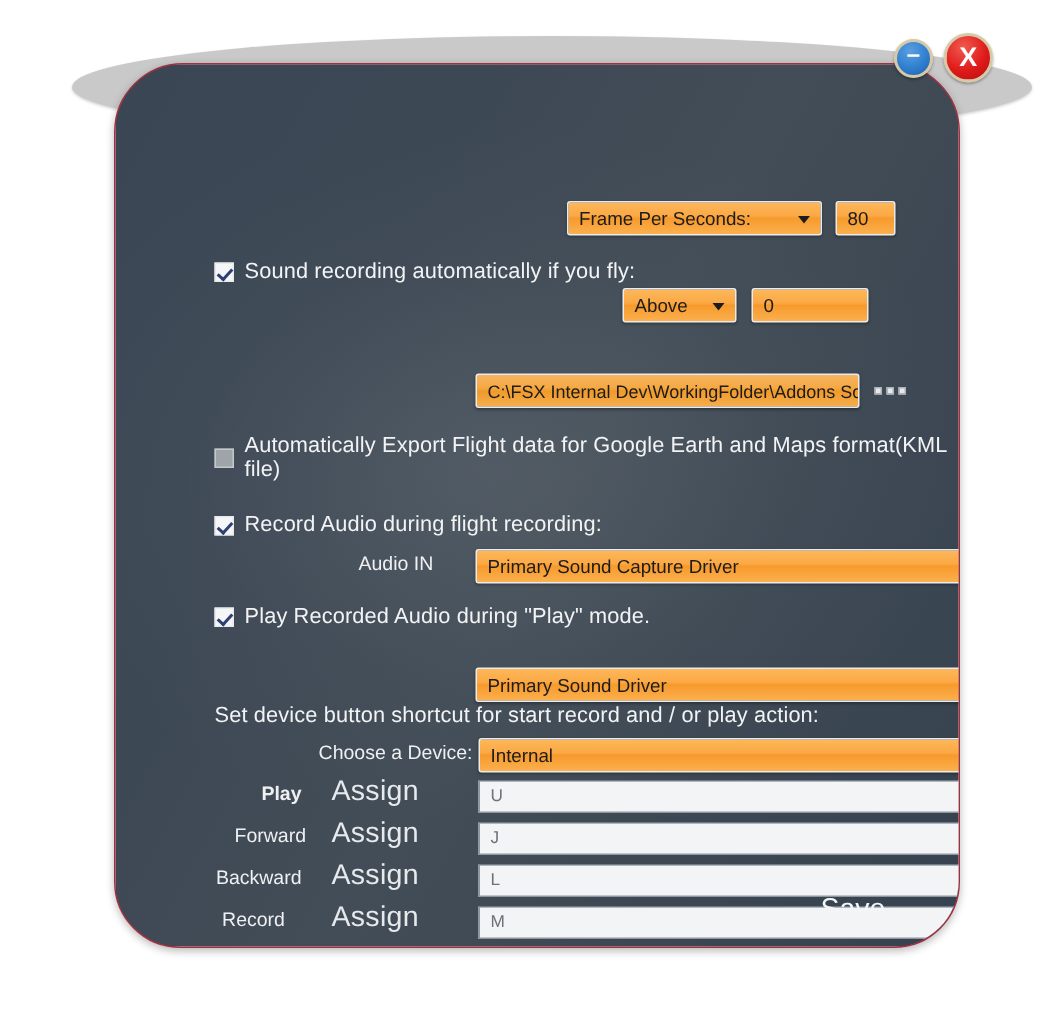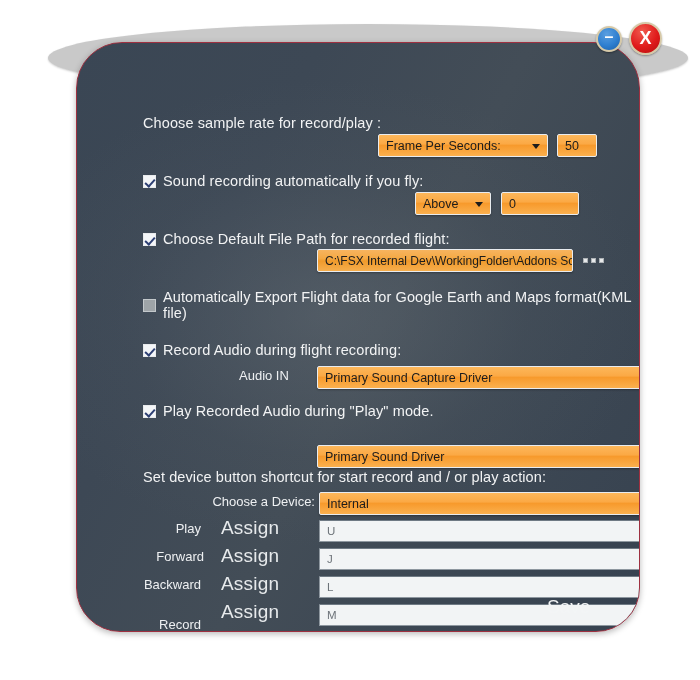--- a/index.html
+++ b/index.html
@@ -225,55 +225,50 @@
   }
 </style>
 </head>
 <body>
 
 <div class="backdrop-ellipse"></div>
 
 <div class="panel">
   <div class="content">
 
-    <div class="row label" style="left:66px; top:72px;">Choose sample rate for record/play :</div>
 
     <div class="row" style="left:301px; top:91px; width:170px;">
       <div class="combo" style="width:176px;align-items:center;">
         <span>Frame Per Seconds:</span>
         <span class="arrow"></span>
       </div>
     </div>
     <div class="row" style="left:480px; top:91px;">
       <div class="ofield" style="width:40px;">
-        <span>50</span>
+        <span>80</span>
       </div>
     </div>
 
     <div class="row cbrow" style="left:66px; top:130px;">
       <span class="cb on"></span>
       <span class="label">Sound recording automatically if you fly:</span>
     </div>
 
     <div class="row" style="left:338px; top:149px;">
       <div class="combo" style="width:76px;">
         <span>Above</span>
         <span class="arrow"></span>
       </div>
     </div>
     <div class="row" style="left:424px; top:149px;">
       <div class="ofield" style="width:78px;">
         <span>0</span>
       </div>
     </div>
 
-    <div class="row cbrow" style="left:66px; top:188px;">
-      <span class="cb on"></span>
-      <span class="label">Choose Default File Path for recorded flight:</span>
-    </div>
 
     <div class="row" style="left:240px; top:206px;">
       <div class="ofield path" style="width:256px;">
         <span>C:\FSX Internal Dev\WorkingFolder\Addons Source</span>
       </div>
       <div class="browse-dots" style="margin-left:10px;">
         <i></i>
         <i></i>
         <i></i>
       </div>
@@ -316,21 +311,21 @@
     <div class="row" style="left:113px; top:451px; width:125px; justify-content:flex-end;">
       <span class="small-label">Choose a Device:</span>
     </div>
     <div class="row" style="left:242px; top:449px;">
       <div class="combo" style="width:359px;">
         <span>Internal</span>
 
       </div>
     </div>
 
-    <div class="row" style="left:60px; top:478px; width:64px; justify-content:flex-end;">
+    <div class="row" style="left:60px; top:478px; width:64px; justify-content:flex-end;font-weight:bold;">
       <span class="small-label">Play</span>
     </div>
     <div class="row" style="left:144px; top:474px;">
       <span class="assign">Assign</span>
     </div>
     <div class="row" style="left:242px; top:477px;">
       <div class="kfield" style="width:359px;">
         <span>U</span>
       </div>
     </div>
@@ -352,21 +347,21 @@
     </div>
     <div class="row" style="left:144px; top:530px;">
       <span class="assign">Assign</span>
     </div>
     <div class="row" style="left:242px; top:533px;">
       <div class="kfield" style="width:359px;">
         <span>L</span>
       </div>
     </div>
 
-    <div class="row" style="left:60px; top:574px; width:64px; justify-content:flex-end;">
+    <div class="row" style="left:60px; top:562px; width:64px; justify-content:center;">
       <span class="small-label">Record</span>
     </div>
     <div class="row" style="left:144px; top:558px;">
       <span class="assign">Assign</span>
     </div>
     <div class="row" style="left:242px; top:561px;">
       <div class="kfield" style="width:359px;">
         <span>M</span>
       </div>
     </div>

